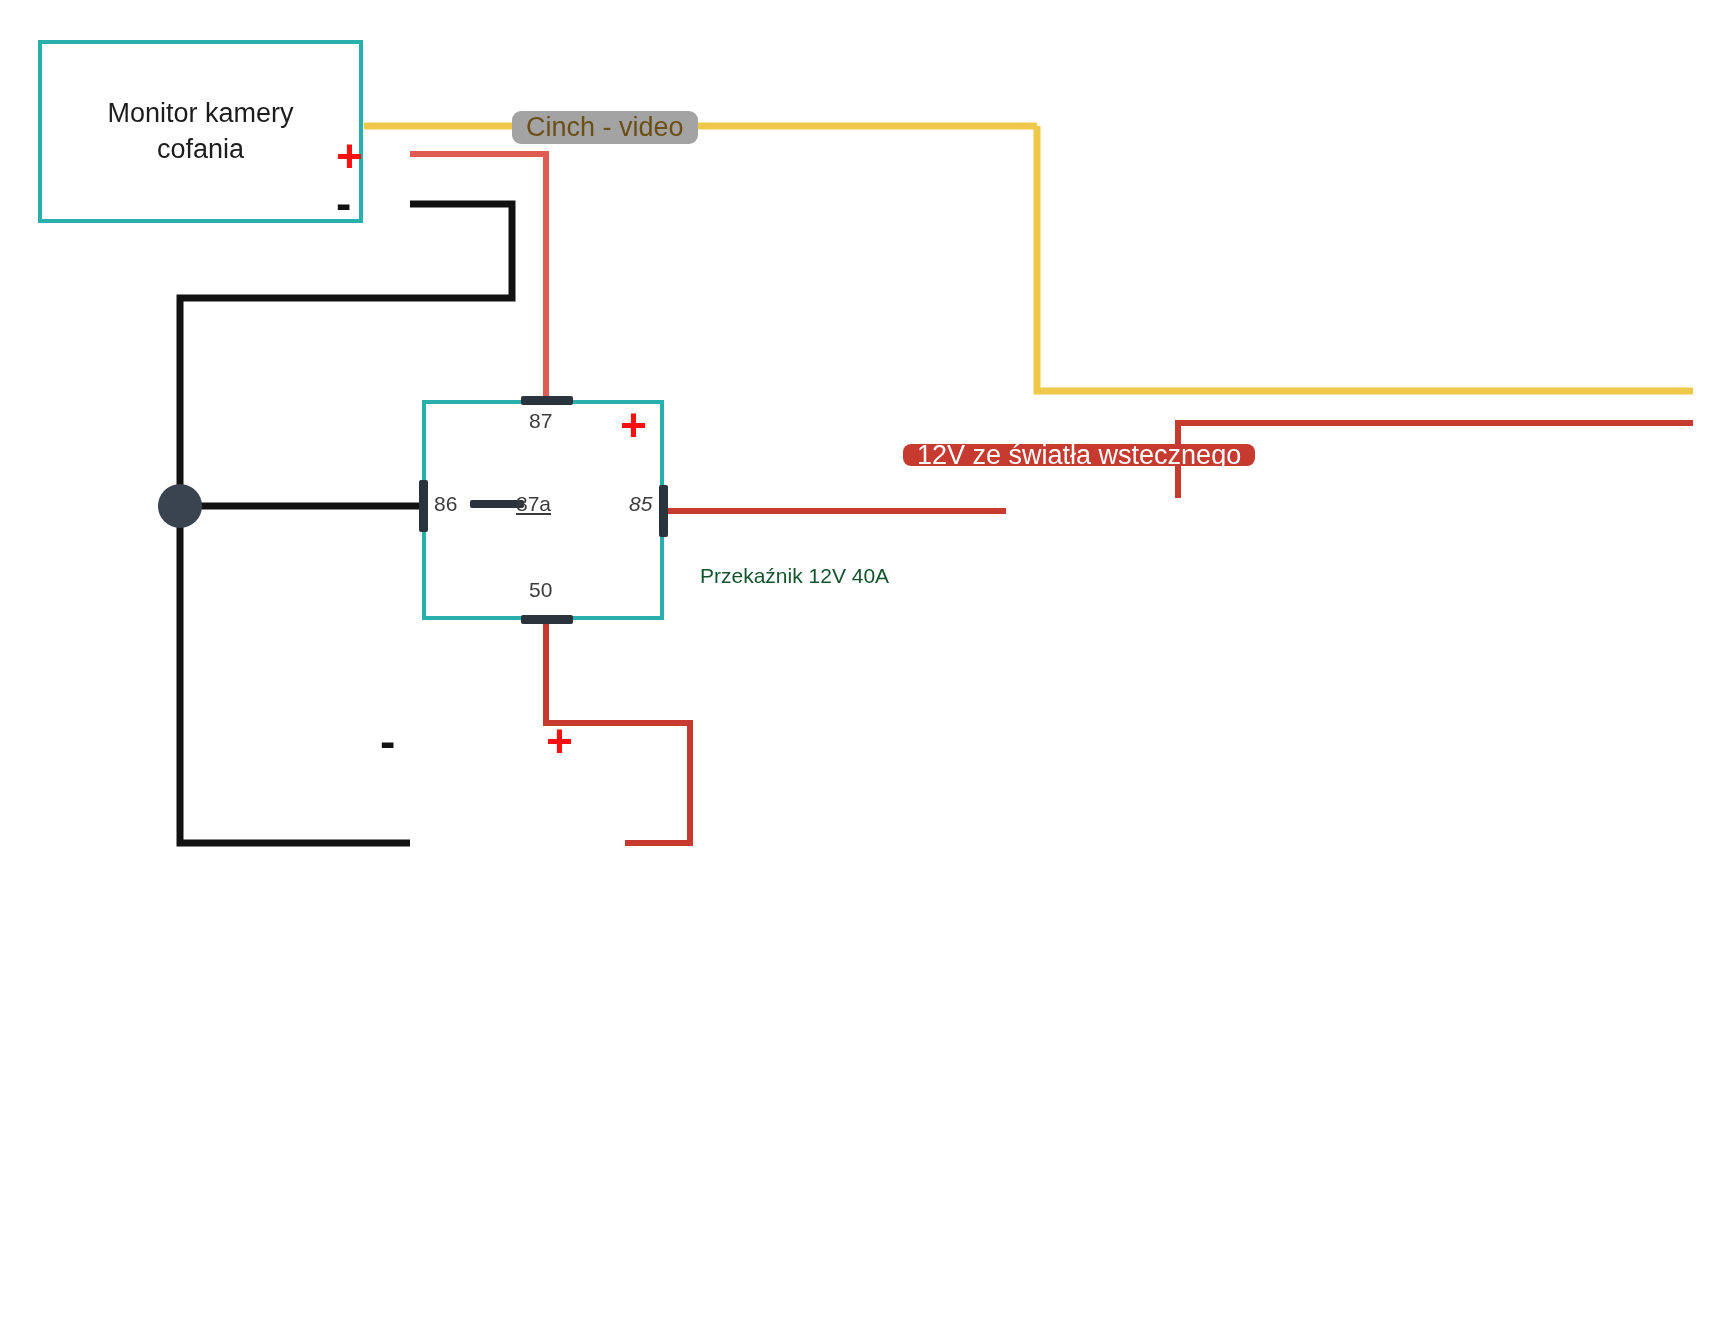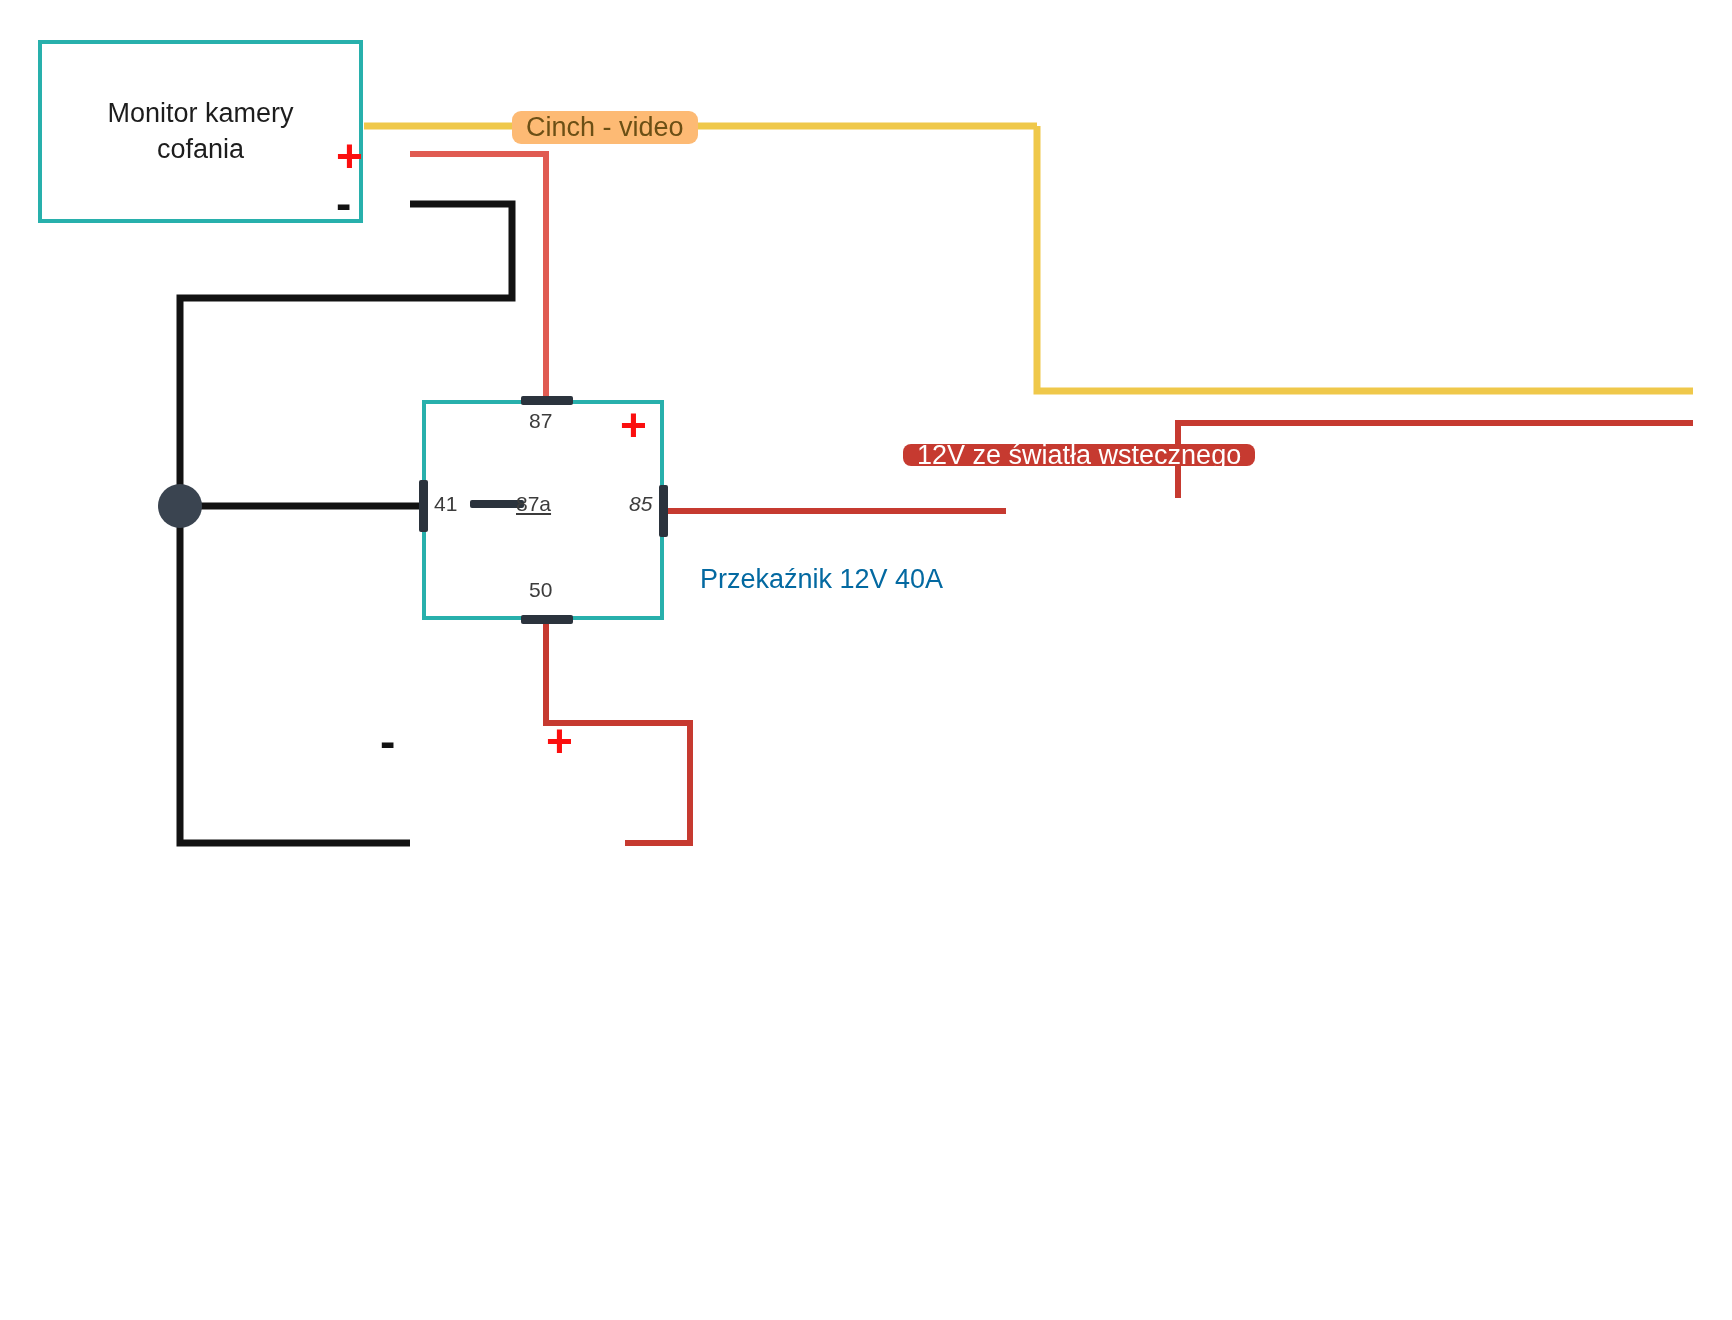--- a/index.html
+++ b/index.html
@@ -76,21 +76,21 @@
     position: absolute;
     box-sizing: border-box;
     display: flex;
     align-items: center;
     justify-content: center;
     font-size: 27px;
     white-space: nowrap;
     font-family: "Liberation Sans", "DejaVu Sans", sans-serif;
   }
   #badge-cinch {
-    background: #fdba74;
+    background: #a3a3a3;
     color: #6b4f15;
     border-radius: 9px;
     padding: 4px 14px;
   }
   #badge-reverse {
     background: #c63a30;
     color: #ffffff;
     border-radius: 8px;
     padding: 4px 14px;
   }
@@ -105,22 +105,22 @@
     color: #fb0f0f;
     font-size: 46px;
   }
   .polarity.minus {
     color: #121212;
     font-size: 46px;
   }
   
   #relay-caption {
     position: absolute;
-    font-size: 27px;
-    color: #0369a1;
+    font-size: 21px;
+    color: #14532d;
     white-space: nowrap;
     font-family: "Liberation Sans", "DejaVu Sans", sans-serif;
   }
 </style>
 </head>
 <body>
 
 <div id="canvas">
 
   <svg class="diagram" viewBox="0 0 1732 1320" xmlns="http://www.w3.org/2000/svg">
@@ -170,21 +170,21 @@
 
     <div id="relay-switch-bar" style="left:44px; top:96px; width:54px;"></div>
   </div>
 
   <div class="terminal-bar horizontal" style="left:521px; top:396px; width:52px;"></div>
   <div class="terminal-bar vertical" style="left:419px; top:480px; height:52px;"></div>
   <div class="terminal-bar vertical" style="left:659px; top:485px; height:52px;"></div>
   <div class="terminal-bar horizontal" style="left:521px; top:615px; width:52px;"></div>
 
   <div class="terminal-label" style="left:529px; top:409px;">87</div>
-  <div class="terminal-label" style="left:434px; top:492px;">41</div>
+  <div class="terminal-label" style="left:434px; top:492px;">86</div>
   <div class="terminal-label" style="left:516px; top:492px;text-decoration:underline;">87a</div>
   <div class="terminal-label" style="left:629px; top:492px;font-style:italic;">85</div>
   <div class="terminal-label" style="left:529px; top:578px;">50</div>
 
   <div id="relay-caption" style="left:700px; top:564px;">Przekaźnik 12V 40A</div>
 
 
   <div class="badge" id="badge-cinch" style="left:512px; top:111px; height:33px;">Cinch - video</div>
 
   <div class="badge" id="badge-reverse" style="left:903px; top:444px; height:22px;">12V ze światła wstecznego</div>

